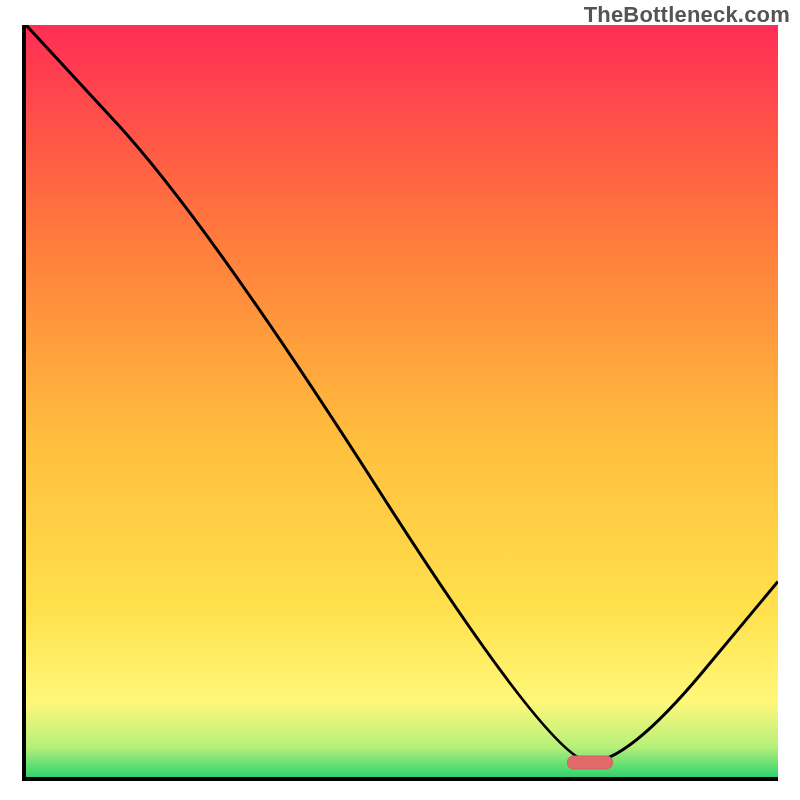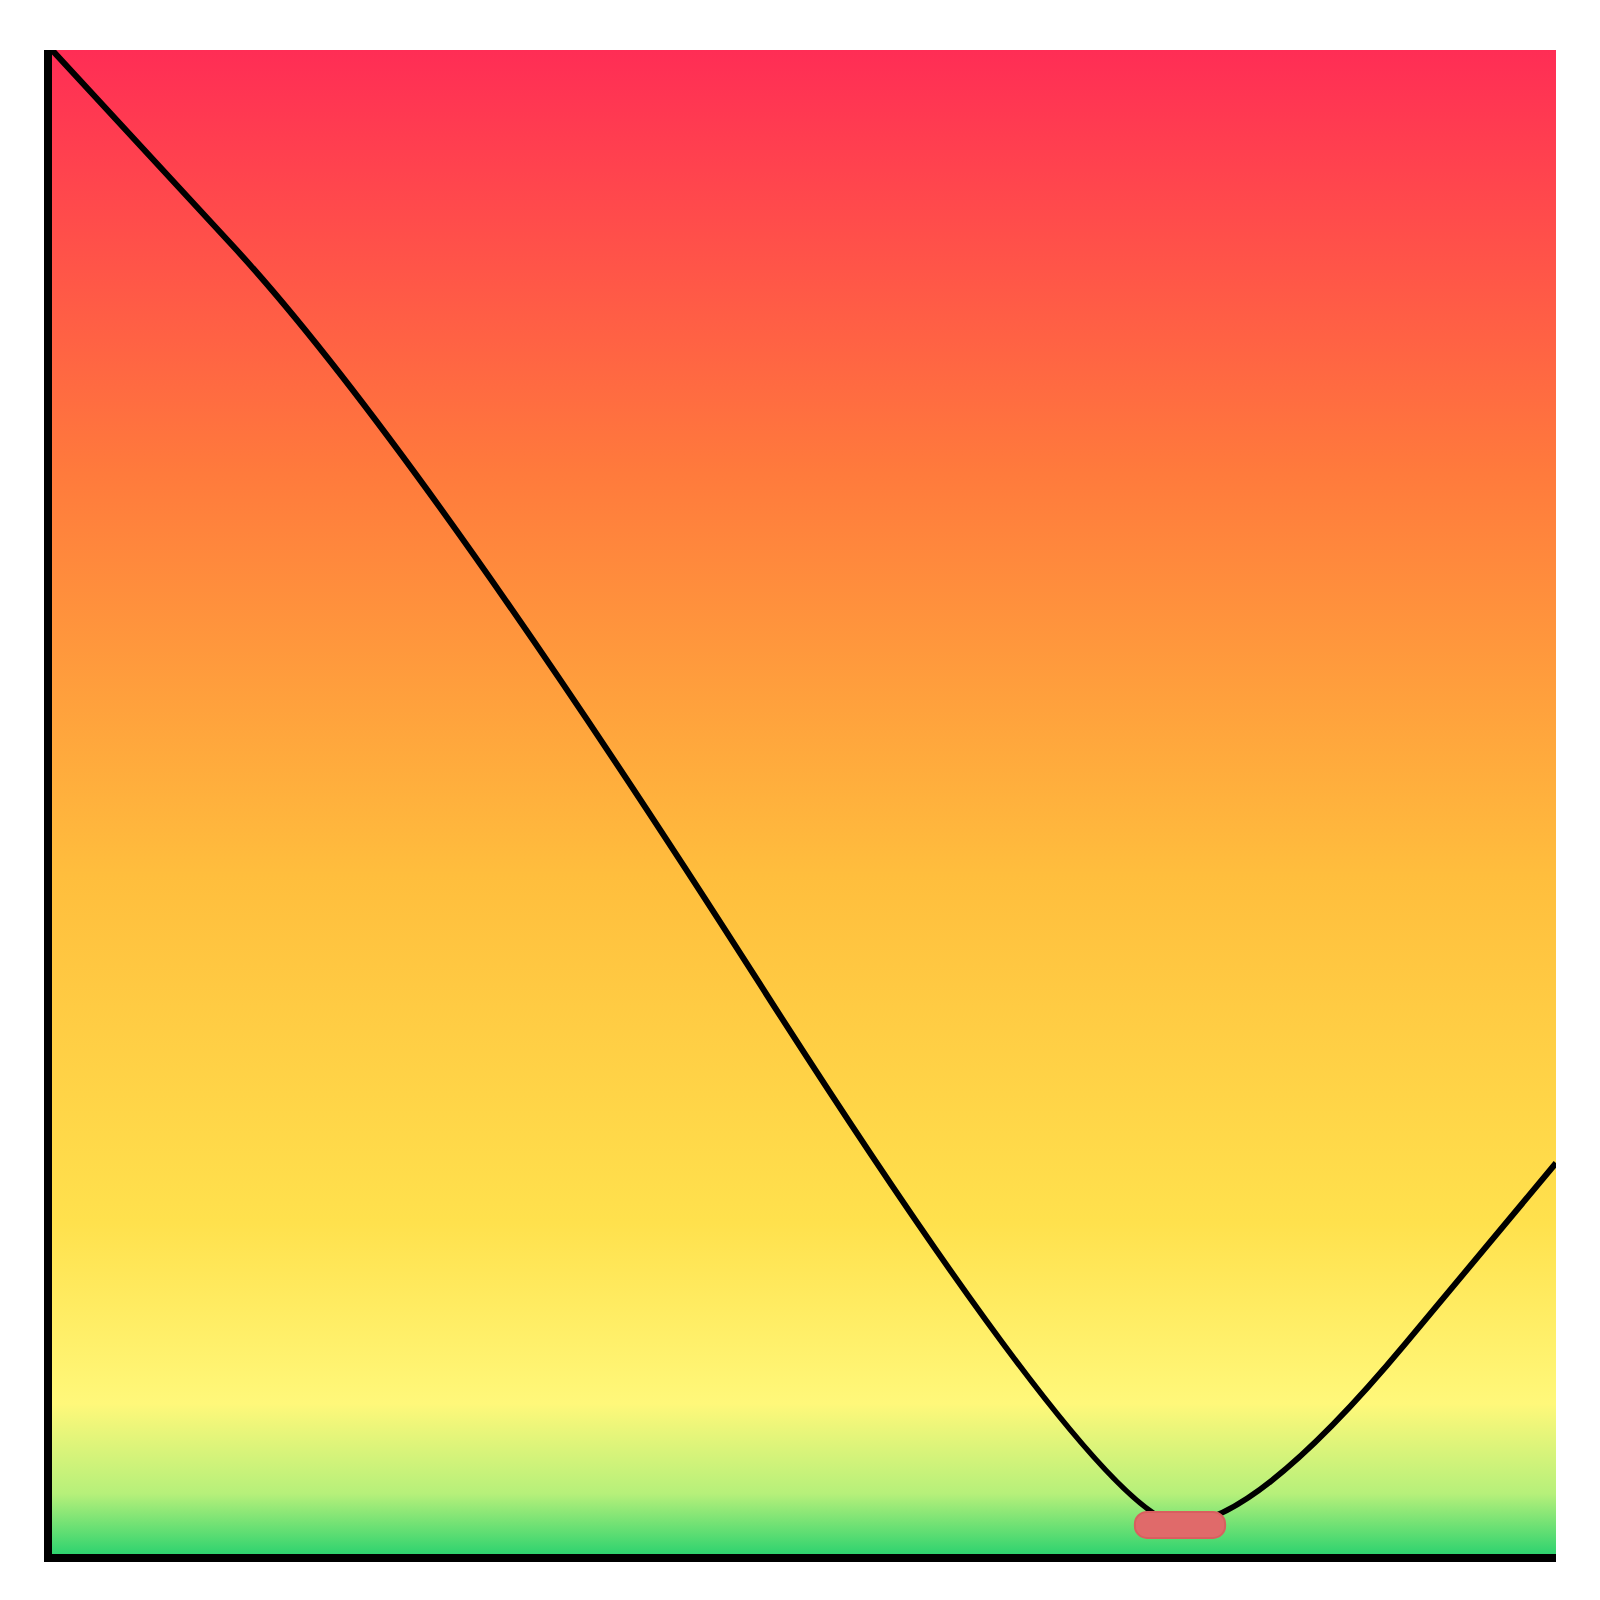--- a/index.html
+++ b/index.html
@@ -46,20 +46,21 @@
     display: block;
     width: 752px;
     height: 752px;
   }
 </style>
 </head>
 <body>
 
 <div class="container">
 
+  <div class="watermark">TheBottleneck.com</div>
 
   <div class="plot-frame"></div>
 
   <div class="plot-area">
     <svg class="chart" viewBox="0 0 752 752" preserveAspectRatio="none">
       <defs>
         <linearGradient id="bg-grad" x1="0" y1="0" x2="0" y2="1">
           <stop offset="0%" stop-color="#ff2d55"></stop>
           <stop offset="28%" stop-color="#ff7a3c"></stop>
           <stop offset="55%" stop-color="#ffbe3d"></stop>

